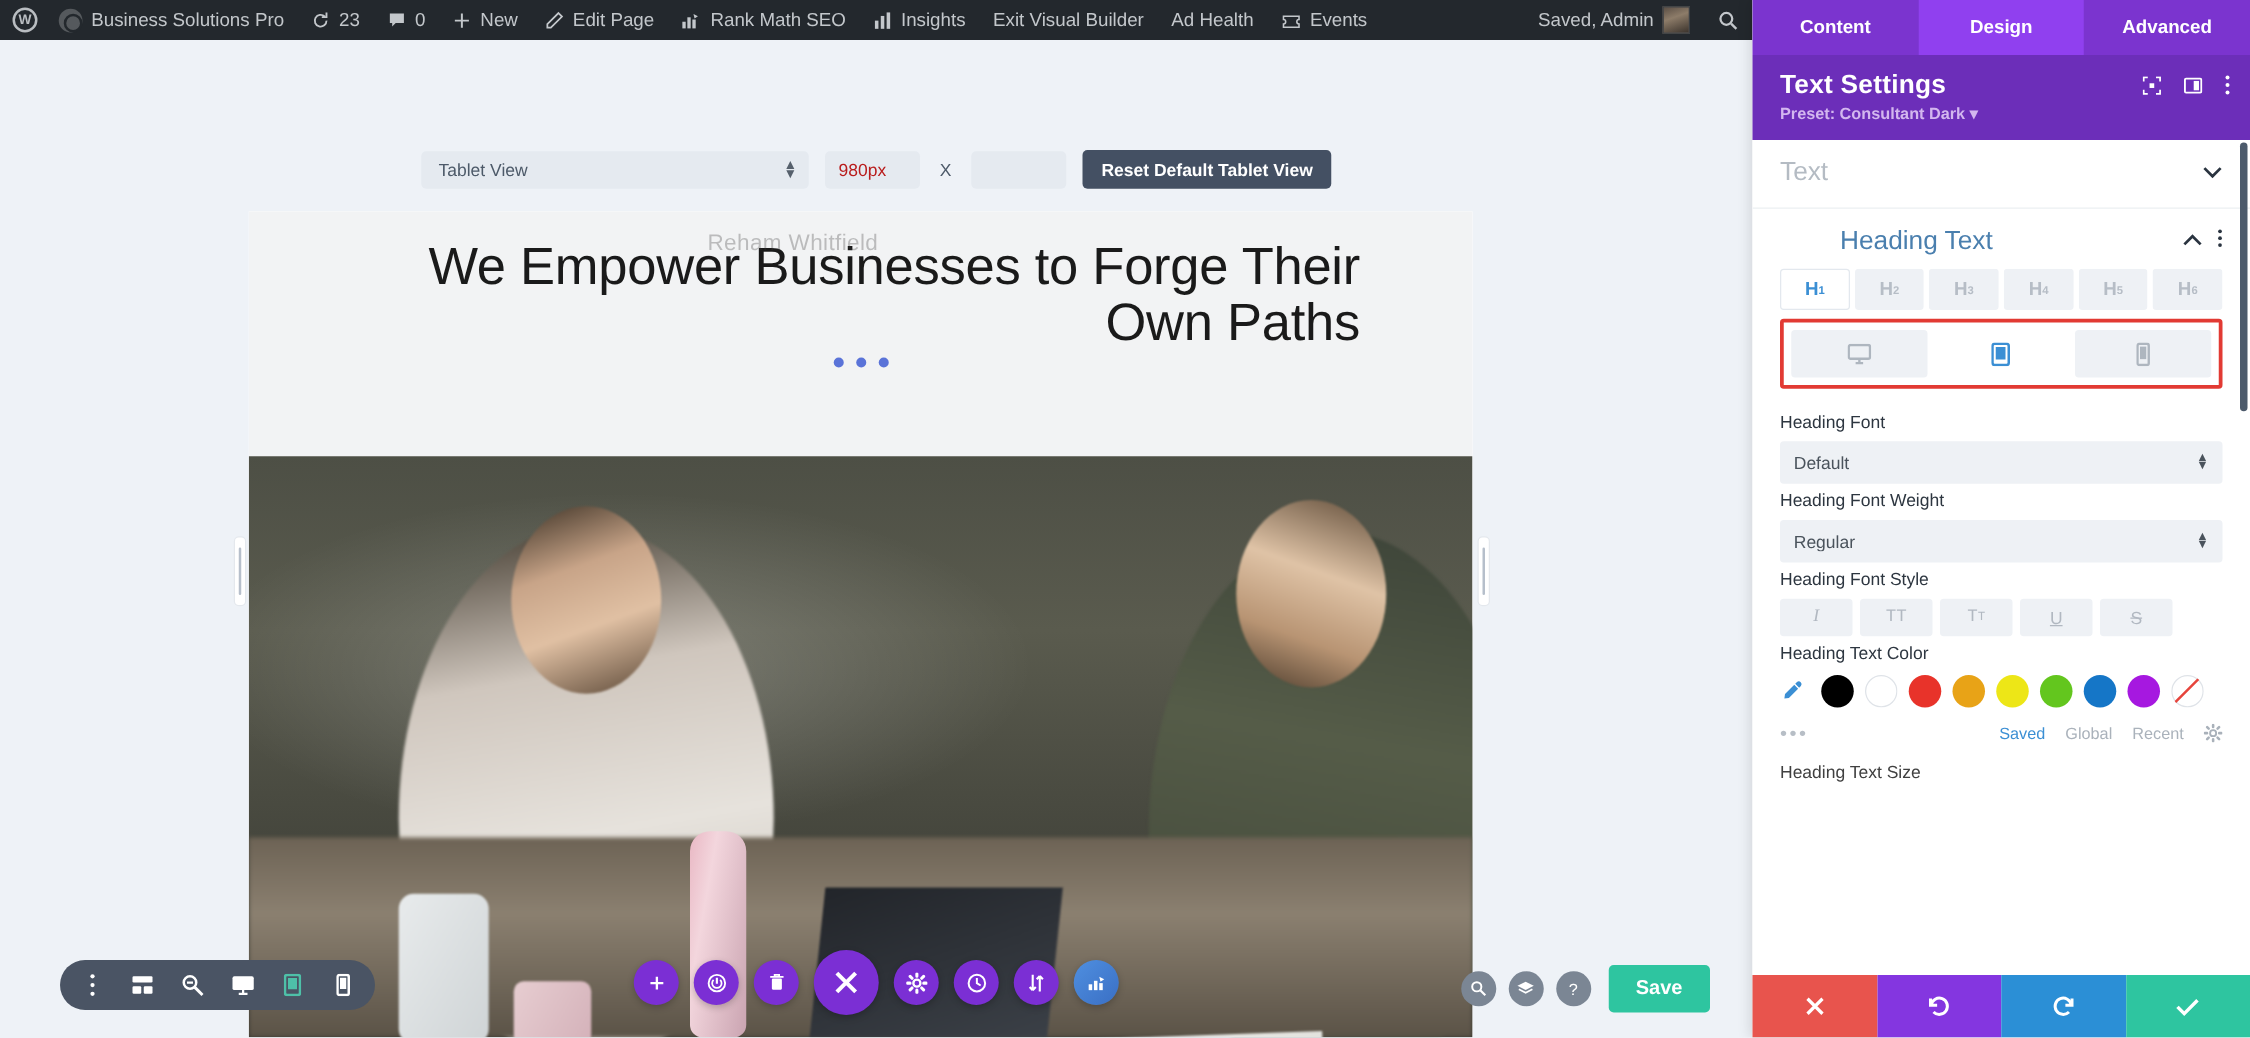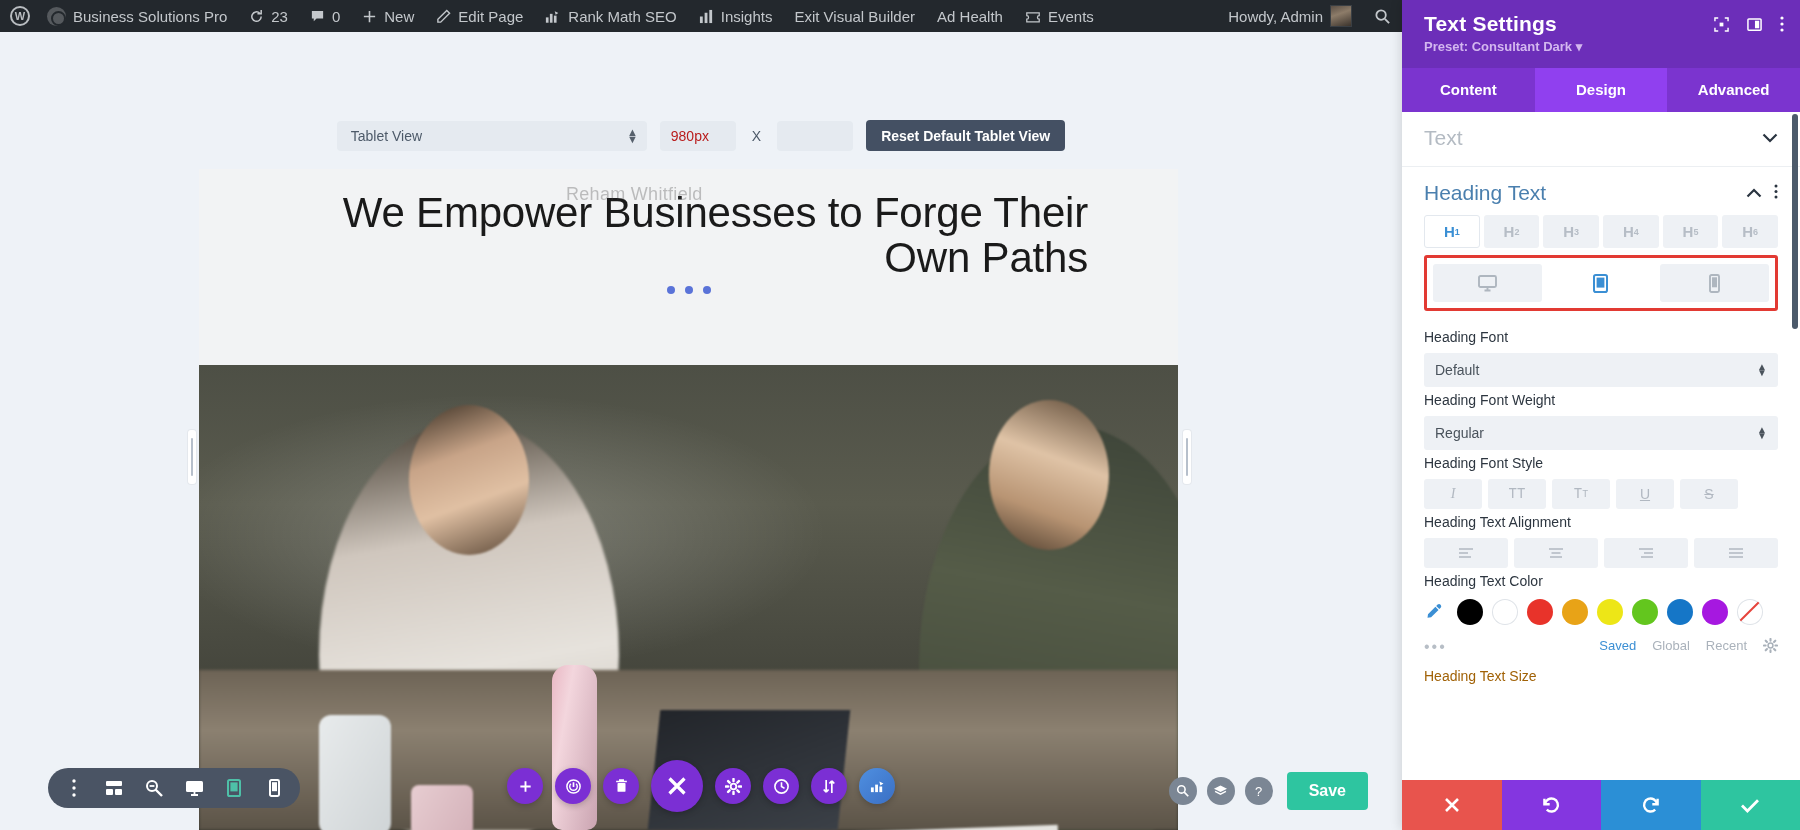--- a/index.html
+++ b/index.html
@@ -211,21 +211,21 @@
   }
   .tab.active { background: #9040ef; }
 
   #panel-body { flex: 1; overflow: hidden; position: relative; background: #fff; }
 
   .grp-head {
     display: flex; align-items: center; justify-content: space-between;
     padding: 14px 22px 16px; border-bottom: 1px solid #eceff2;
   }
   .grp-title { font-size: 21px; color: #b4bbc3; font-weight: normal; }
-  .grp-title.open { color: #4a7fae; }
+  .grp-title.open { color: #4a7fae; margin-left: 48px; }
   .grp-ctrls { display: flex; align-items: center; gap: 12px; color: #2a3440; }
 
   .sec { padding: 0 22px; }
   .fld { margin-bottom: 5px; }
   .fld-label { font-size: 14px; color: #2d3640; margin-bottom: 8px; }
 
   .btn-row { display: flex; gap: 4px; }
   .hbtn {
     flex: 1; height: 33px; border-radius: 3px; background: #eef1f5;
     display: flex; align-items: center; justify-content: center;
@@ -291,21 +291,21 @@
 
   .pal-row {
     display: flex; align-items: center; justify-content: space-between;
     padding: 9px 0 2px; font-size: 13px;
   }
   .pal-dots { color: #b7bec6; letter-spacing: 2px; font-size: 16px; cursor: pointer; }
   .pal-links { display: flex; align-items: flex-start; gap: 16px; }
   .pal-links span { color: #aab2bb; cursor: pointer; }
   .pal-links span.active { color: #3b8fd4; }
 
-  .cut-label { font-size: 14px; color: #a16207; margin-top: 10px; }
+  .cut-label { font-size: 14px; color: #404040; margin-top: 10px; }
 
   
   #panel-scroll {
     position: absolute; right: 2px; top: 2px; width: 6px; height: 215px;
     background: #4c5a6b; border-radius: 3px;
   }
 
   
   #panel-actions { display: flex; height: 50px; }
   .pa { flex: 1; display: flex; align-items: center; justify-content: center; color: #fff; cursor: pointer; }
@@ -393,21 +393,21 @@
     <div class="ab-item">
       <span class="ab-ico">
         <svg width="16" height="15" viewBox="0 0 18 16">
             <path d="M2 4h14v3a2 2 0 0 0 0 4v3H2v-3a2 2 0 0 0 0-4z" fill="none" stroke="#c3c7cb" stroke-width="1.4"></path>
           </svg>
       </span>
       <span>Events</span>
     </div>
     <div class="ab-spacer"></div>
     <div class="ab-item">
-      <span>Howdy, Admin</span>
+      <span>Saved, Admin</span>
       <span class="avatar"></span>
     </div>
     <div class="ab-item">
       <span class="ab-ico">
         <svg width="17" height="17" viewBox="0 0 18 18">
             <circle cx="7.5" cy="7.5" r="5" fill="none" stroke="#c3c7cb" stroke-width="1.9"></circle>
             <path d="M11.5 11.5L16 16" stroke="#c3c7cb" stroke-width="2"></path>
           </svg>
       </span>
     </div>
@@ -568,20 +568,26 @@
           </svg>
       </div>
       <div class="rc-circ">
         <span>?</span>
       </div>
       <button id="save-btn">Save</button>
     </div>
   </div>
 
   <div id="panel">
+
+    <div id="tabs">
+      <div class="tab">Content</div>
+      <div class="tab active">Design</div>
+      <div class="tab">Advanced</div>
+    </div>
 
     <div id="panel-head">
       <div id="panel-title">Text Settings</div>
       <div id="panel-preset">
         <span>Preset: Consultant Dark</span> ▾
       </div>
       <div id="panel-head-icons">
         <span class="ph-ico">
           <svg width="15" height="15" viewBox="0 0 16 16">
               <path d="M1 4.5V1h3.5M11.5 1H15v3.5M15 11.5V15h-3.5M4.5 15H1v-3.5" fill="none" stroke="#fff" stroke-width="1.5"></path>
@@ -597,26 +603,20 @@
         <span class="ph-ico">
           <svg width="4" height="16" viewBox="0 0 4 16">
               <circle cx="2" cy="2" r="1.6" fill="#fff"></circle>
               <circle cx="2" cy="8" r="1.6" fill="#fff"></circle>
               <circle cx="2" cy="14" r="1.6" fill="#fff"></circle>
             </svg>
         </span>
       </div>
     </div>
 
-    <div id="tabs">
-      <div class="tab">Content</div>
-      <div class="tab active">Design</div>
-      <div class="tab">Advanced</div>
-    </div>
-
     <div id="panel-body">
       <div id="panel-scroll"></div>
 
       <div class="grp-head">
         <span class="grp-title">Text</span>
         <span class="grp-ctrls">
           <svg width="16" height="10" viewBox="0 0 16 10">
               <path d="M1.5 1.5L8 8l6.5-6.5" fill="none" stroke="#2a3440" stroke-width="2.2"></path>
             </svg>
         </span>
@@ -714,53 +714,20 @@
           <div class="fld-label">Heading Font Style</div>
           <div class="sty-row">
             <div class="sty ital">I</div>
             <div class="sty tt">TT</div>
             <div class="sty tt">T<small>T</small></div>
             <div class="sty und">U</div>
             <div class="sty strk">S</div>
           </div>
         </div>
 
-        <div class="fld">
-          <div class="fld-label">Heading Text Alignment</div>
-          <div class="align-row">
-            <div class="algn">
-              <svg width="18" height="12" viewBox="0 0 18 12">
-                  <g stroke="#b1b8c1" stroke-width="1.7">
-                    <path d="M2 2h14M2 6h9M2 10h12"></path>
-                  </g>
-                </svg>
-            </div>
-            <div class="algn">
-              <svg width="18" height="12" viewBox="0 0 18 12">
-                  <g stroke="#b1b8c1" stroke-width="1.7">
-                    <path d="M2 2h14M4.5 6h9M3 10h12"></path>
-                  </g>
-                </svg>
-            </div>
-            <div class="algn">
-              <svg width="18" height="12" viewBox="0 0 18 12">
-                  <g stroke="#b1b8c1" stroke-width="1.7">
-                    <path d="M2 2h14M7 6h9M4 10h12"></path>
-                  </g>
-                </svg>
-            </div>
-            <div class="algn">
-              <svg width="18" height="12" viewBox="0 0 18 12">
-                  <g stroke="#b1b8c1" stroke-width="1.7">
-                    <path d="M2 2h14M2 6h14M2 10h14"></path>
-                  </g>
-                </svg>
-            </div>
-          </div>
-        </div>
 
         <div class="fld" style="margin-bottom:6px;">
           <div class="fld-label">Heading Text Color</div>
           <div class="swatches">
             <span class="eyedrop">
               <svg width="20" height="20" viewBox="0 0 20 20">
                   <path d="M13.6 2.6a2.2 2.2 0 0 1 3.1 3.1l-1.4 1.4-3.1-3.1zM11.4 4.8l3.1 3.1-7.4 7.4-3.6.5.5-3.6z" fill="#3b8fd4"></path>
                 </svg>
             </span>
             <span class="sw" style="background:#000000"></span>

